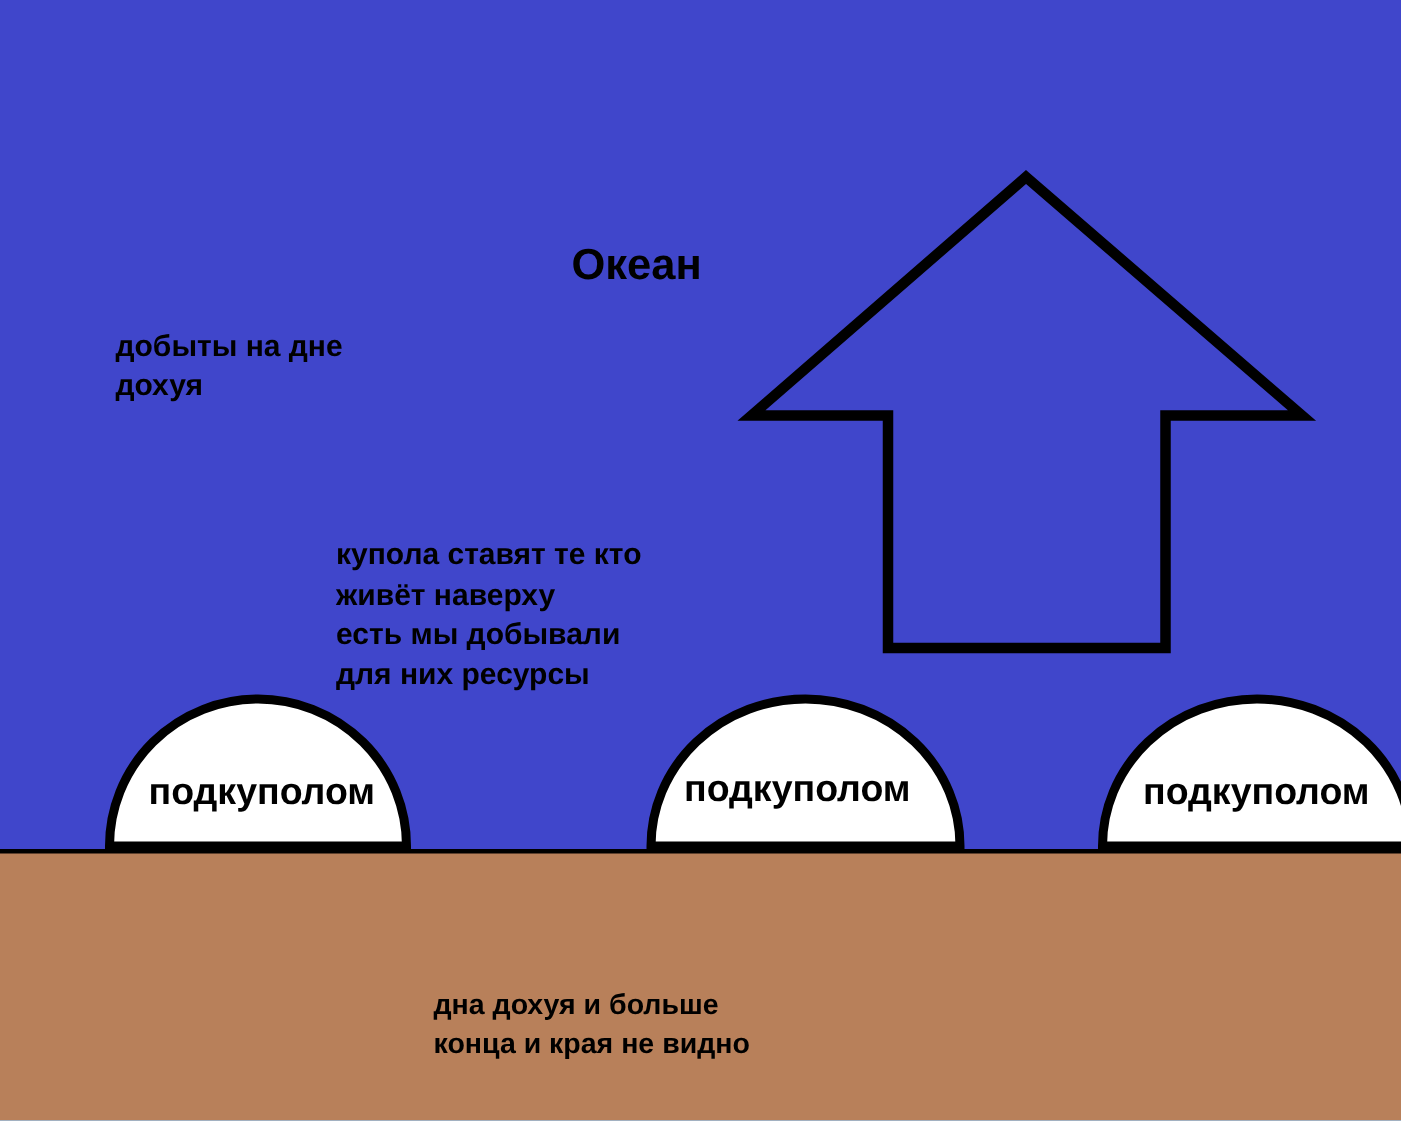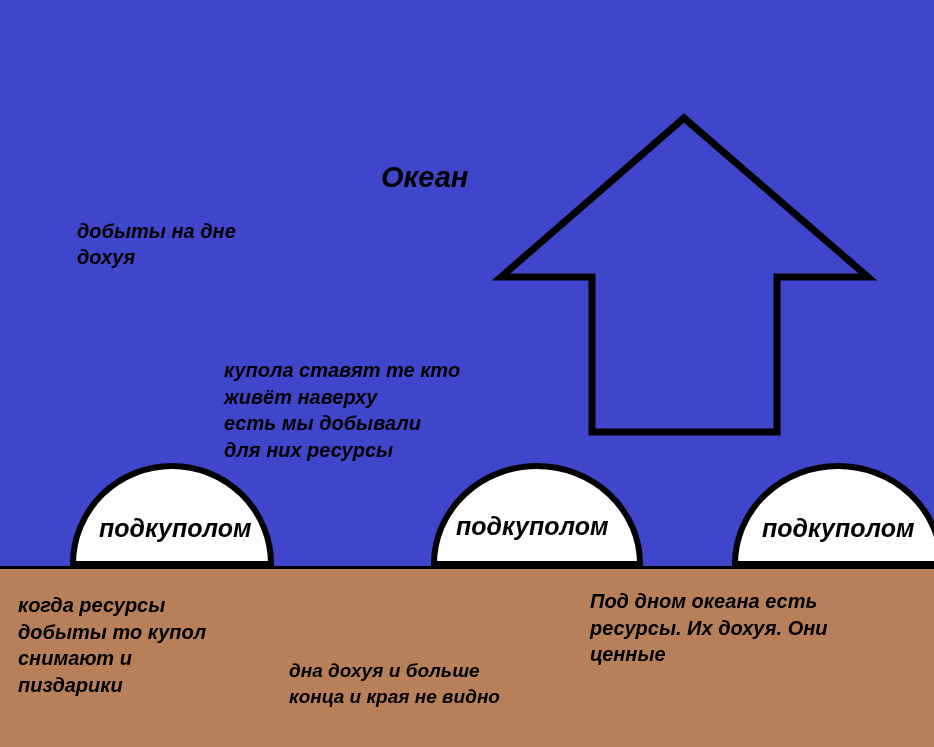--- a/index.html
+++ b/index.html
@@ -111,21 +111,21 @@
     font-size: 25px;
     white-space: nowrap;
   }
   #dome-label-1 { left: 99px;  top: 514px; }
   #dome-label-2 { left: 456px; top: 512px; }
   #dome-label-3 { left: 762px; top: 514px; }
 </style>
 </head>
 <body>
 
-<div id="scene" style="background: #0f766e; font-style: italic;">
+<div id="scene" style="background: #0f766e;">
 
   <div id="ocean-region" style="background: rgb(64, 70, 203);"></div>
   <div id="seabed-region" style="background: rgb(184, 128, 90); border-top-color: rgb(0, 0, 0);"></div>
 
   <svg id="vector-layer" viewBox="0 0 934 747" width="934" height="747">
 
     <polygon class="hit" points="684,118 868,277 777,277 777,432 592,432 592,277 501,277" fill="none" stroke="#000000" stroke-width="7" stroke-linejoin="miter" stroke-miterlimit="10"></polygon>
 
     <g>
       <path class="hit" d="M 73,564 A 99,98 0 0 1 271,564 Z" fill="#ffffff" stroke="#000000" stroke-width="6"></path>
@@ -142,26 +142,19 @@
   <div class="txt" id="note-who-builds" style="color: rgb(0, 0, 0);">купола ставят те кто
 живёт наверху
 есть мы добывали
 для них ресурсы</div>
 
 
   <div class="dome-label" id="dome-label-1" style="color: rgb(0, 0, 0);">подкуполом</div>
   <div class="dome-label" id="dome-label-2" style="color: rgb(0, 0, 0);">подкуполом</div>
   <div class="dome-label" id="dome-label-3" style="color: rgb(0, 0, 0);">подкуполом</div>
 
-  <div class="txt" id="note-removed" style="color: rgb(0, 0, 0);">когда ресурсы
-добыты то купол
-снимают и
-пиздарики</div>
 
 
   <div class="txt" id="note-seabed-sub" style="color: rgb(0, 0, 0);">дна дохуя и больше
 конца и края не видно</div>
 
-  <div class="txt" id="note-resources" style="color: rgb(0, 0, 0);">Под дном океана есть
-ресурсы. Их дохуя. Они
-ценные</div>
 
 </div>
 
 </body></html>

